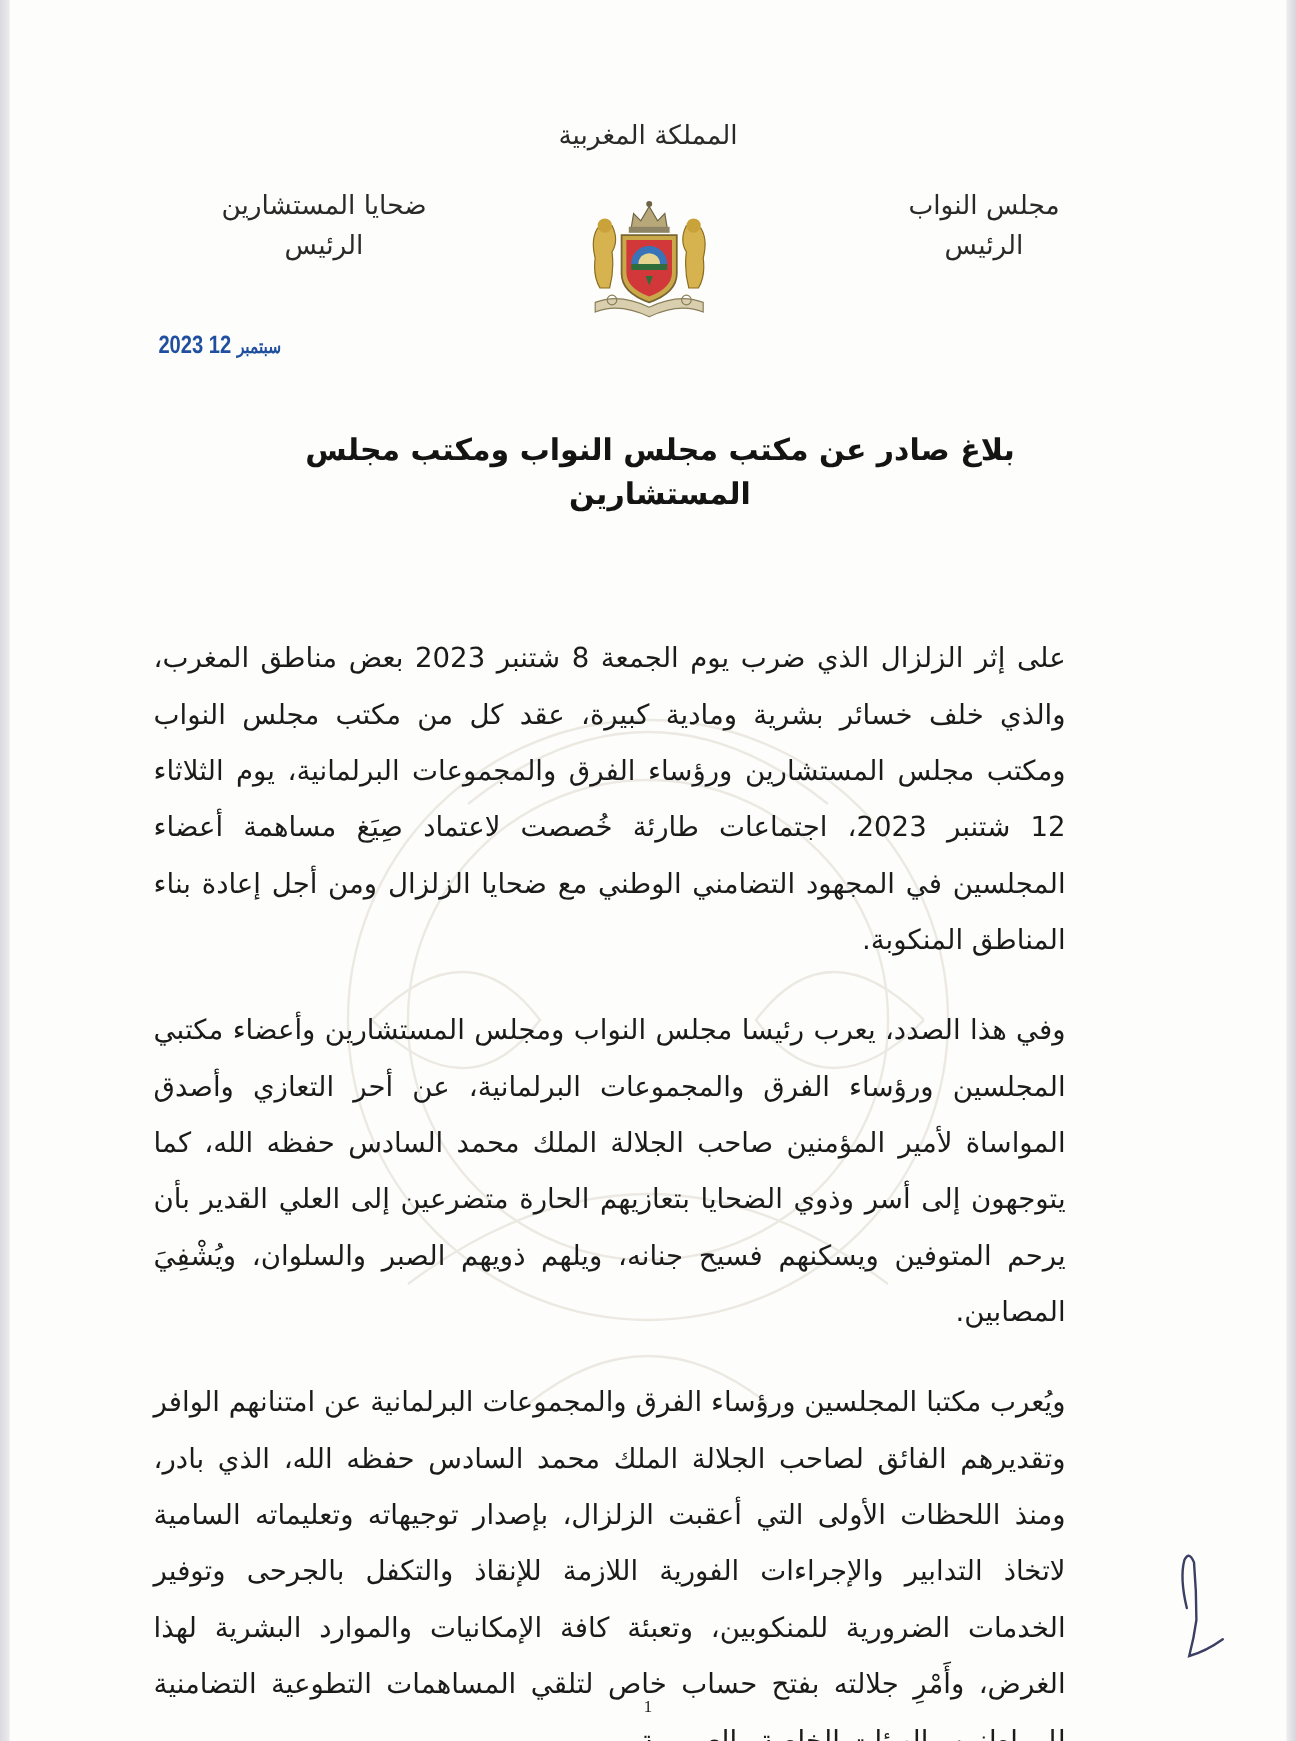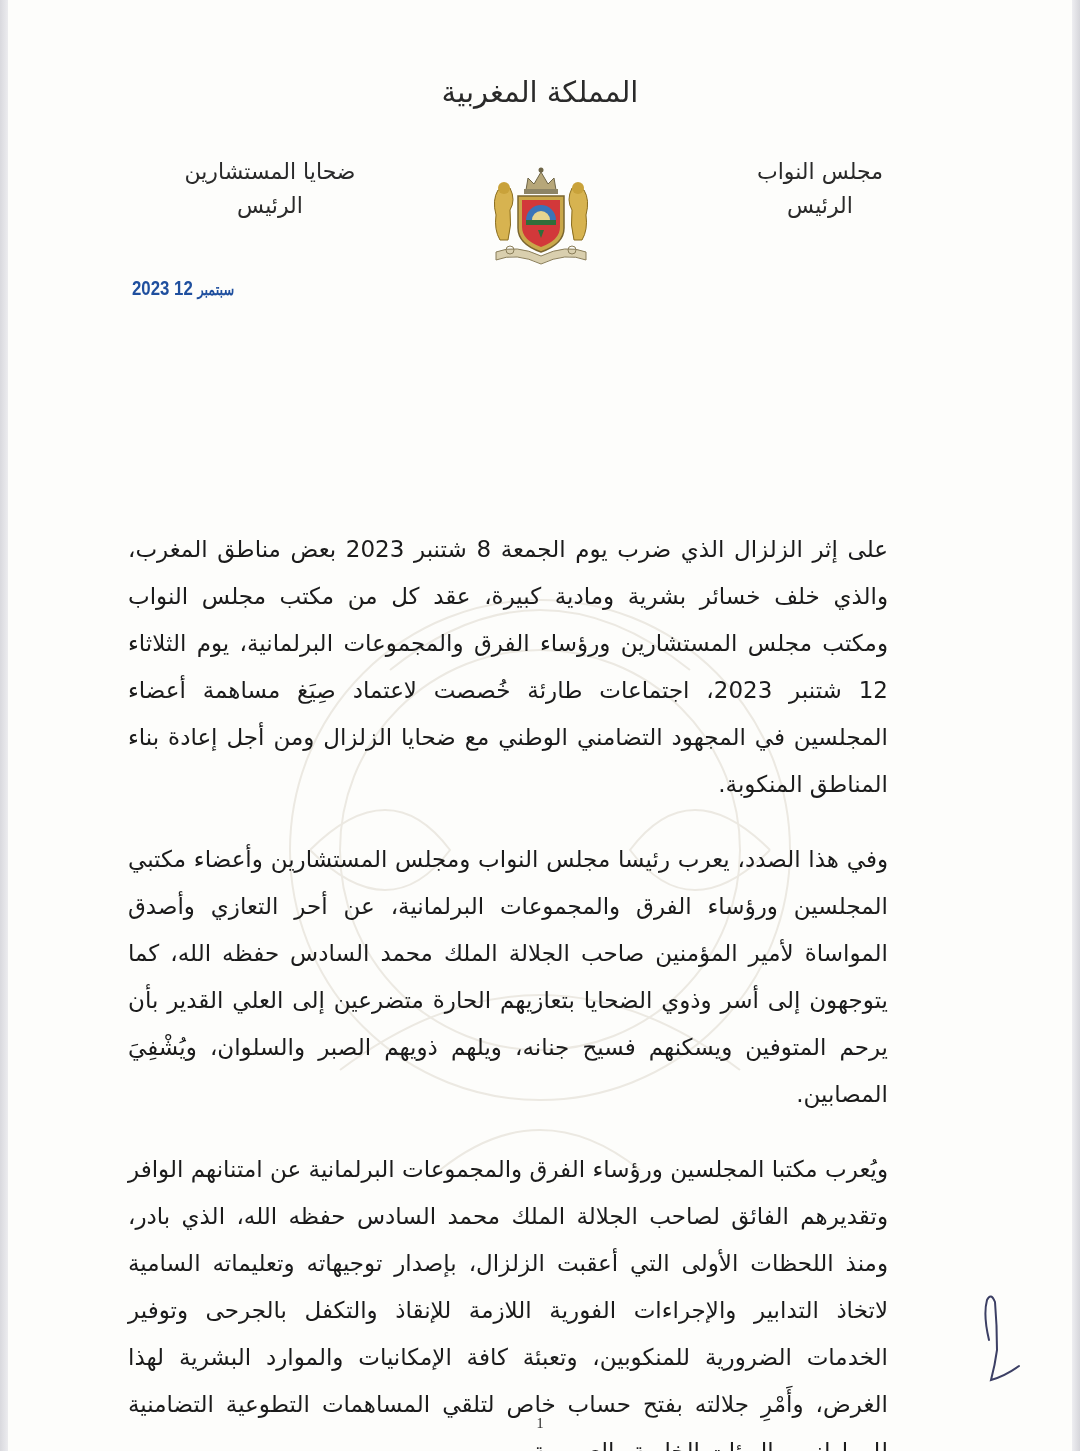--- a/index.html
+++ b/index.html
@@ -15,21 +15,21 @@
     background: linear-gradient(to right, #d9d9de, #ececef);
   }
   .edge-left { left: 0; }
   .edge-right { right: 0; background: linear-gradient(to left, #d6d6db, #eeeef1); }
 
   .watermark {
     position: absolute; left: 190px; top: 470px; width: 700px; height: 820px;
   }
 
   .hdr { position: absolute; text-align: center; direction: rtl; font-size: 22px; line-height: 34px; color: #2a2a2a; }
-  .hdr-center { left: 440px; width: 200px; top: 74px; font-size: 29px; line-height: 36px; }
+  .hdr-center { left: 440px; width: 200px; top: 96px; font-size: 22px; line-height: 36px; }
   .hdr-left { left: 160px; width: 220px; top: 155px; }
   .hdr-right { left: 720px; width: 200px; top: 155px; }
 
   .emblem { position: absolute; left: 486px; top: 160px; width: 110px; height: 112px; }
 
   .date-stamp {
     position: absolute; left: 132px; top: 276px;
     font-family: "Liberation Sans", sans-serif;
     font-size: 21px; font-weight: bold; color: #1f4f9e;
     transform: scaleX(0.8); transform-origin: left center;
@@ -112,20 +112,21 @@
   <circle cx="86" cy="90" r="4" fill="none" stroke="#8a7e5a"></circle>
 </svg>
 
 <div class="date-stamp">
   <span>2023</span>
   <span style="font-size:16px;">سبتمبر</span>
   <span>12</span>
 </div>
 
 <div class="title">
+  <div>بلاغ صادر عن مكتب مجلس النواب ومكتب مجلس المستشارين</div>
 </div>
 
 <div class="body">
   <p>على إثر الزلزال الذي ضرب يوم الجمعة 8 شتنبر 2023 بعض مناطق المغرب، والذي خلف خسائر بشرية ومادية كبيرة، عقد كل من مكتب مجلس النواب ومكتب مجلس المستشارين ورؤساء الفرق والمجموعات البرلمانية، يوم الثلاثاء 12 شتنبر 2023، اجتماعات طارئة خُصصت لاعتماد صِيَغ مساهمة أعضاء المجلسين في المجهود التضامني الوطني مع ضحايا الزلزال ومن أجل إعادة بناء المناطق المنكوبة.</p>
   <p>وفي هذا الصدد، يعرب رئيسا مجلس النواب ومجلس المستشارين وأعضاء مكتبي المجلسين ورؤساء الفرق والمجموعات البرلمانية، عن أحر التعازي وأصدق المواساة لأمير المؤمنين صاحب الجلالة الملك محمد السادس حفظه الله، كما يتوجهون إلى أسر وذوي الضحايا بتعازيهم الحارة متضرعين إلى العلي القدير بأن يرحم المتوفين ويسكنهم فسيح جنانه، ويلهم ذويهم الصبر والسلوان، ويُشْفِيَ المصابين.</p>
   <p>ويُعرب مكتبا المجلسين ورؤساء الفرق والمجموعات البرلمانية عن امتنانهم الوافر وتقديرهم الفائق لصاحب الجلالة الملك محمد السادس حفظه الله، الذي بادر، ومنذ اللحظات الأولى التي أعقبت الزلزال، بإصدار توجيهاته وتعليماته السامية لاتخاذ التدابير والإجراءات الفورية اللازمة للإنقاذ والتكفل بالجرحى وتوفير الخدمات الضرورية للمنكوبين، وتعبئة كافة الإمكانيات والموارد البشرية لهذا الغرض، وأَمْرِ جلالته بفتح حساب خاص لتلقي المساهمات التطوعية التضامنية للمواطنين والهيئات الخاصة والعمومية.</p>
 </div>
 
 <svg class="signature" viewBox="0 0 60 120">
   <path d="M14 60 Q8 35 12 20 Q16 12 20 22 Q22 45 22 70 Q20 85 16 100 Q30 96 44 86" fill="none" stroke="#3c3f64" stroke-width="2" stroke-linecap="round"></path>

